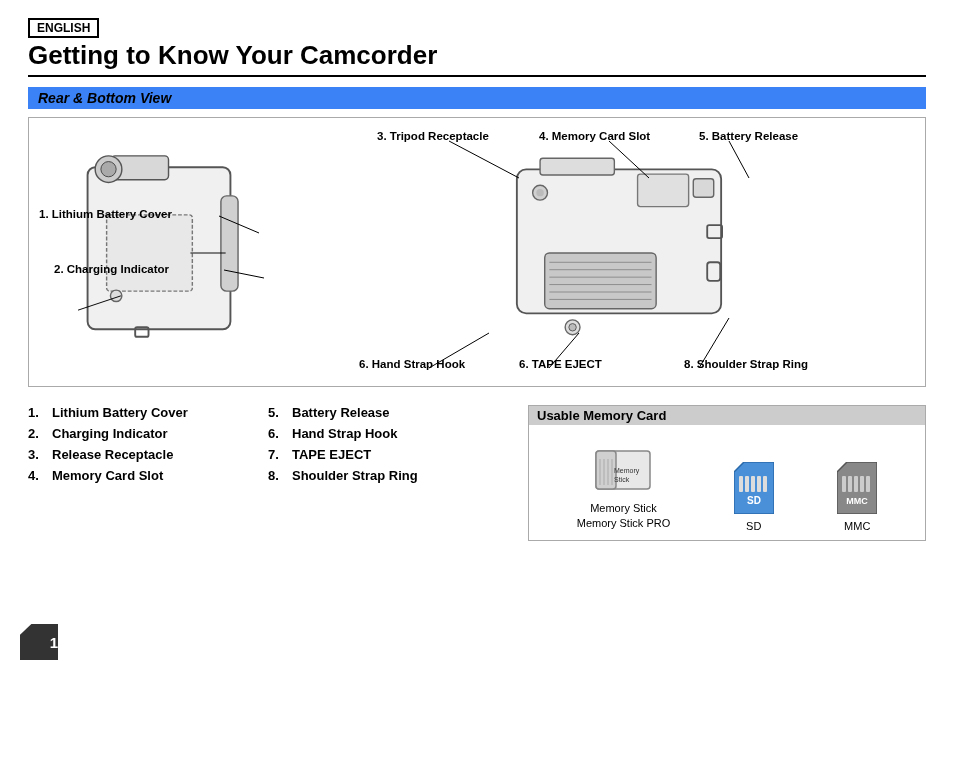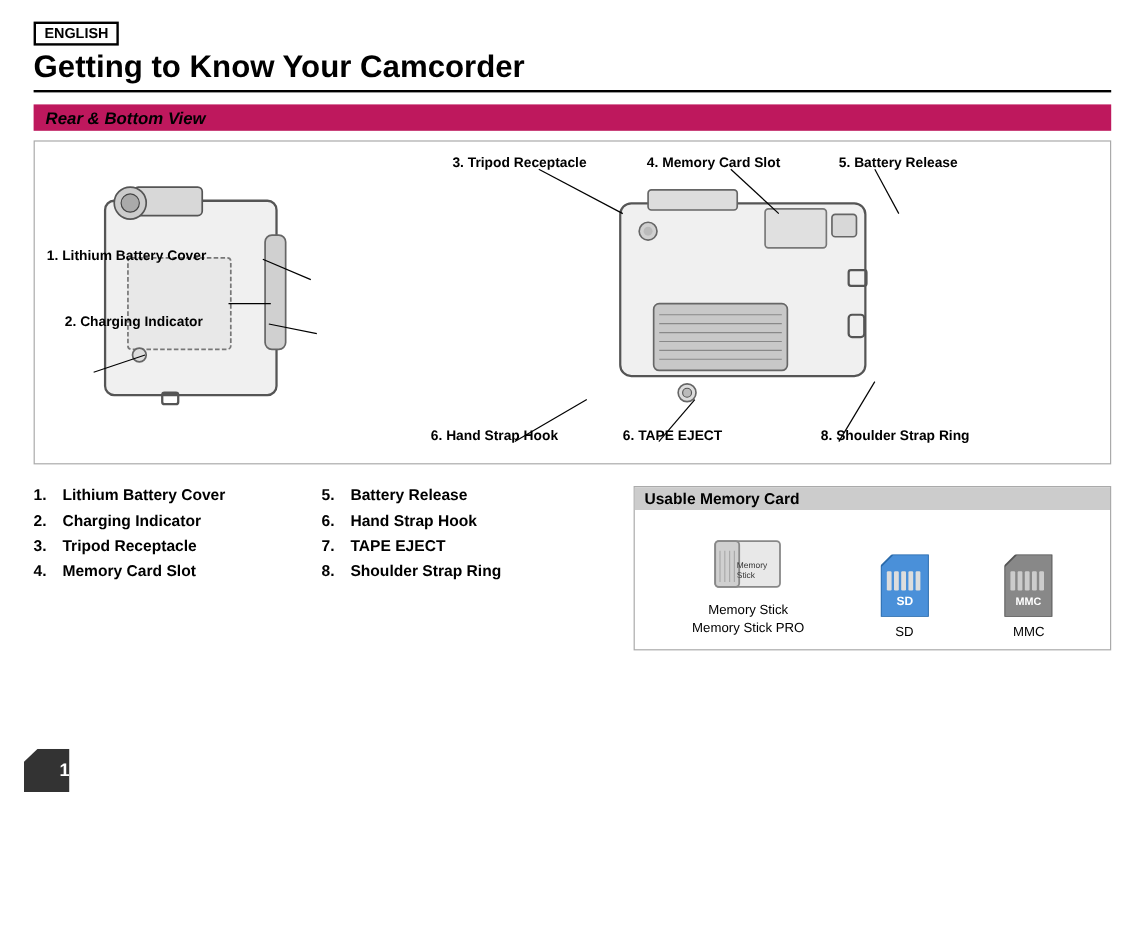--- a/index.html
+++ b/index.html
@@ -30,21 +30,21 @@
     }
     .page-title {
       font-size: 26px;
       font-weight: bold;
       border-bottom: 2px solid #000;
       padding-bottom: 4px;
       margin-bottom: 10px;
     }
     
     .section-header {
-      background: #be185d;
+      background: #3b82f6;
       padding: 3px 10px;
       font-style: italic;
       font-weight: bold;
       font-size: 14px;
       margin-bottom: 8px;
     }
     
     .diagram-box {
       border: 1px solid #aaa;
       background: #fff;
@@ -260,21 +260,21 @@
           <li>
             <span class="num">1.</span>
             <span>Lithium Battery Cover</span>
           </li>
           <li>
             <span class="num">2.</span>
             <span>Charging Indicator</span>
           </li>
           <li>
             <span class="num">3.</span>
-            <span>Tripod Receptacle</span>
+            <span>Release Receptacle</span>
           </li>
           <li>
             <span class="num">4.</span>
             <span>Memory Card Slot</span>
           </li>
         </ol>
       </div>
       <div class="parts-col">
         <ol>
           <li>

